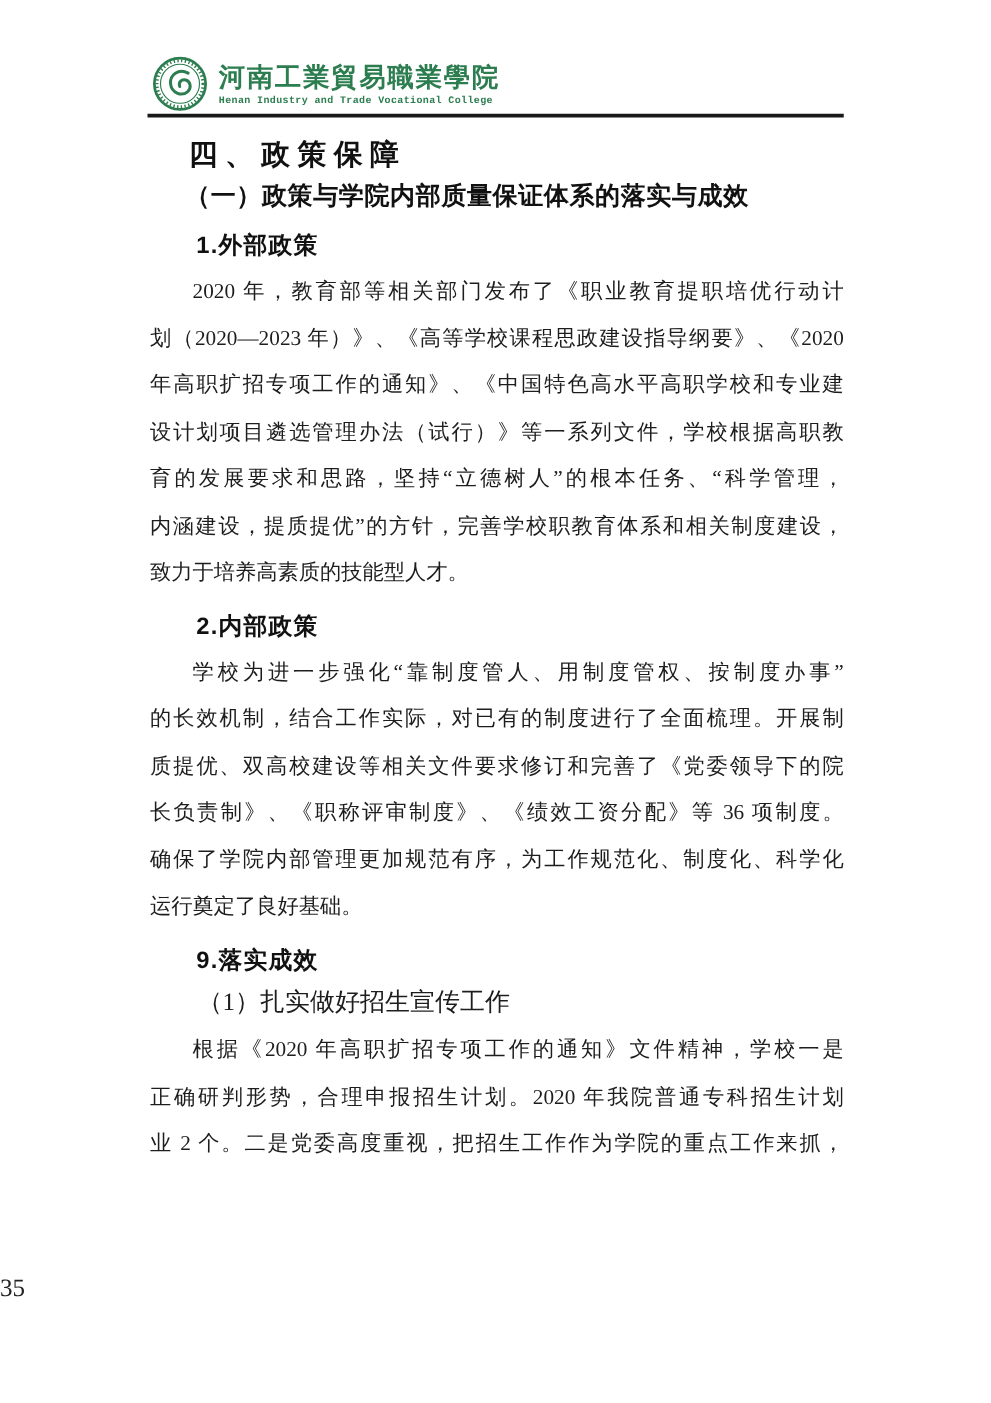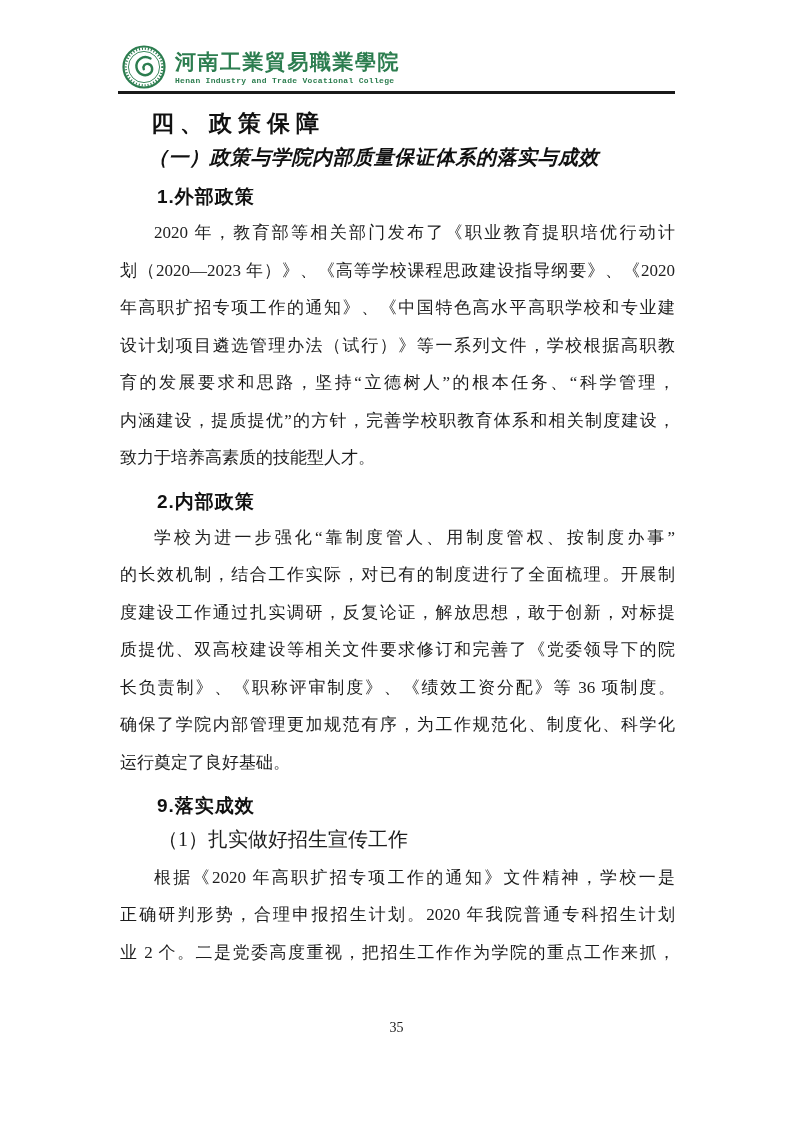--- a/index.html
+++ b/index.html
@@ -70,21 +70,20 @@
   }
   .h2 {
     font-family: "Liberation Sans", "DejaVu Sans", sans-serif;
     font-weight: 700;
     font-size: 20px;
     line-height: 29px;
     letter-spacing: 0.5px;
     padding-left: 28px;
     margin-top: 5px;
     color: #111;
-    font-style: italic;
   }
   .h3 {
     font-family: "Liberation Sans", "DejaVu Sans", sans-serif;
     font-weight: 700;
     font-size: 19px;
     line-height: 26px;
     letter-spacing: 1px;
     padding-left: 37px;
     margin-top: 12px;
     color: #111;
@@ -105,22 +104,22 @@
     white-space: normal;
   }
   .line.first { text-indent: 2em; }
   .line.last { text-align-last: left; }
   
   .footer {
     position: absolute;
     left: 0;
     top: 1020px;
     width: 793px;
-    text-align: center;
-    font-size: 14px;
+    text-align: left;
+    font-size: 20px;
     color: #222;
   }
 </style>
 </head>
 <body>
 
 <div class="page">
 
   <div class="header">
     <svg class="emblem" viewBox="0 0 44 44">
@@ -147,21 +146,20 @@
         <div class="line">年高职扩招专项工作的通知》、《中国特色高水平高职学校和专业建</div>
         <div class="line">设计划项目遴选管理办法（试行）》等一系列文件，学校根据高职教</div>
         <div class="line">育的发展要求和思路，坚持“立德树人”的根本任务、“科学管理，</div>
         <div class="line">内涵建设，提质提优”的方针，完善学校职教育体系和相关制度建设，</div>
         <div class="line last">致力于培养高素质的技能型人才。</div>
       </div>
       <div class="h3">2.内部政策</div>
       <div class="para">
         <div class="line first">学校为进一步强化“靠制度管人、用制度管权、按制度办事”</div>
         <div class="line">的长效机制，结合工作实际，对已有的制度进行了全面梳理。开展制</div>
-        <div class="line">度建设工作通过扎实调研，反复论证，解放思想，敢于创新，对标提</div>
         <div class="line">质提优、双高校建设等相关文件要求修订和完善了《党委领导下的院</div>
         <div class="line">长负责制》、《职称评审制度》、《绩效工资分配》等 36 项制度。</div>
         <div class="line">确保了学院内部管理更加规范有序，为工作规范化、制度化、科学化</div>
         <div class="line last">运行奠定了良好基础。</div>
       </div>
       <div class="h3">9.落实成效</div>
       <div class="sub">（1）扎实做好招生宣传工作</div>
       <div class="para">
         <div class="line first">根据《2020 年高职扩招专项工作的通知》文件精神，学校一是</div>
         <div class="line">正确研判形势，合理申报招生计划。2020 年我院普通专科招生计划</div>

